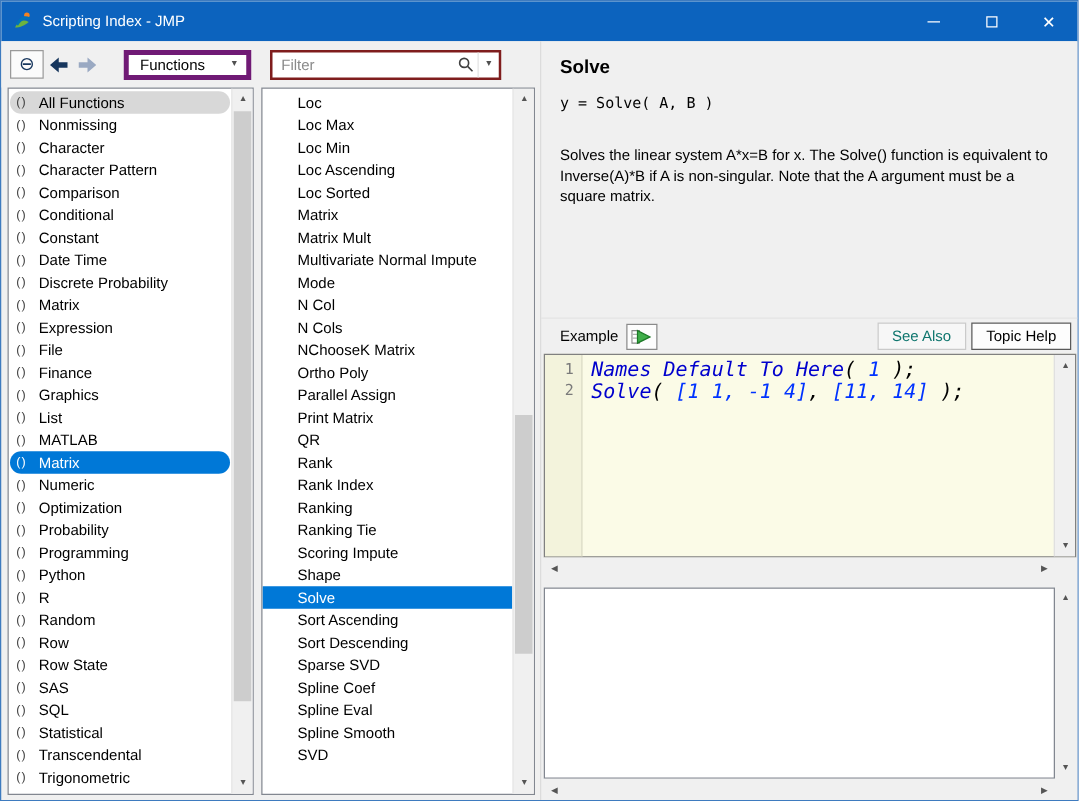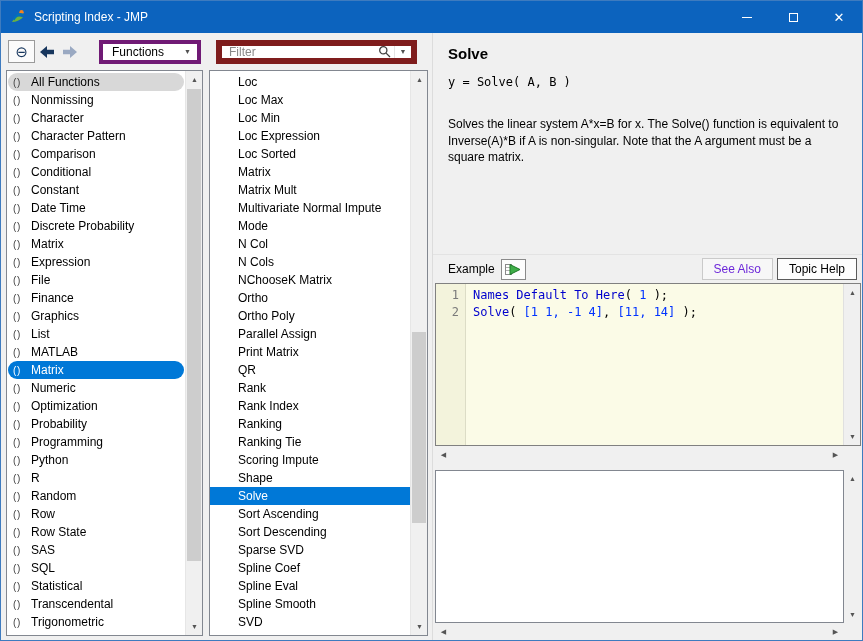--- a/index.html
+++ b/index.html
@@ -17,21 +17,21 @@
   .glyph-max{width:9px;height:9px;border:1px solid #fff;display:block;}
   .win-btn.close{font-size:13px;}
 
   
   .toolbar{position:absolute;left:0;top:32px;width:431px;height:37px;display:flex;align-items:center;padding-left:7px;background:#f0f0f0;}
   .tb-btn{height:23px;display:flex;align-items:center;justify-content:center;background:transparent;border:none;padding:0;}
   .tb-btn.bordered{width:27px;border:1px solid #9a9a9a;background:#fbfbfb;font-size:15px;color:#17365d;line-height:1;}
   .arrow-btn{width:23px;}
   .dropdown{width:102px;height:24px;background:#fff;border:4px solid #701a75;display:flex;align-items:center;padding-left:9px;margin-left:18px;font-size:12px;}
   .dropdown .caret{margin-left:auto;margin-right:6px;font-size:7px;color:#505050;}
-  .filter-box{width:201px;height:24px;background:#fff;border:6px solid #7f1d1d;display:flex;align-items:center;margin-left:15px;}
+  .filter-box{width:185px;height:24px;background:#fff;border:2px solid #7f1d1d;display:flex;align-items:center;margin-left:15px;}
   .filter-input{flex:1;border:none;outline:none;height:100%;padding-left:7px;font-size:12px;font-family:inherit;min-width:0;background:transparent;}
   .filter-input::placeholder{color:#8a8a8a;}
   .search-icon{width:20px;display:flex;justify-content:center;align-items:center;flex:none;}
   .filter-caret{width:17px;height:100%;display:flex;align-items:center;justify-content:center;font-size:7px;color:#505050;border-left:1px solid #e4e4e4;flex:none;}
 
   
   .panel{position:absolute;background:#fff;border:1px solid #828790;display:flex;}
   .left-panel{left:5px;top:69px;width:197px;height:566px;}
   .mid-panel{left:208px;top:69px;width:219px;height:566px;}
   .list{flex:1;padding-top:2px;overflow:hidden;min-width:0;}
@@ -57,29 +57,29 @@
 
   
   .right-col{position:absolute;left:431px;top:32px;width:430px;height:607px;border-left:1px solid #dcdcdc;background:#f0f0f0;}
   .detail-title{font-size:15px;font-weight:bold;margin:12px 0 0 15px;}
   .signature{font-family:"DejaVu Sans Mono",monospace;font-size:12px;margin:13px 0 0 15px;}
   .description{font-size:12px;margin:27px 18px 0 15px;line-height:1.38;max-width:408px;}
   .example-bar{position:absolute;left:0;top:221px;width:100%;height:29px;display:flex;align-items:center;padding:0 5px 0 15px;border-top:1px solid #e3e3e3;}
   .run-btn{width:25px;height:21px;margin-left:6px;border:1px solid #8a8a8a;background:#fdfdfd;display:flex;align-items:center;justify-content:center;padding:0;}
   .spacer{flex:1;}
   .btn{height:22px;padding:0 11px;font-size:12px;font-family:inherit;border:1px solid #a5a5a5;background:#fdfdfd;margin-left:4px;}
-  .btn.disabled-btn{color:#6d28d9;border-color:#cacaca;background:#f7f7f7;}
+  .btn.disabled-btn{color:#0f766e;border-color:#cacaca;background:#f7f7f7;}
   .btn.topic{border-color:#5a5a5a;text-align:center;}
 
   
   .code-area{position:absolute;left:2px;top:250px;width:426px;height:163px;border:1px solid #808080;background:var(--code_bg,#fbfbe7);display:flex;}
   .gutter{width:30px;background:var(--gutter_bg,#f3f3dc);border-right:1px solid #dcdcc6;padding-top:3px;text-align:right;flex:none;}
   .gutter-num{font-family:"DejaVu Sans Mono",monospace;font-size:12px;line-height:17px;color:#7a7a7a;padding-right:6px;}
   .code-lines{flex:1;padding:3px 0 0 7px;overflow:hidden;min-width:0;}
-  .code-line{font-family:"DejaVu Sans Mono",monospace;font-size:12px;line-height:17px;white-space:pre;}
+  .code-line{font-family:"DejaVu Sans Mono",monospace;font-size:16px;line-height:17px;white-space:pre;font-style:italic;}
   .tok-keyword{color:var(--keyword,#0000cd);}
   .tok-number{color:var(--number,#0033ff);}
   .tok-plain{color:#000;}
   .code-area .sb-v{border-left:1px solid #e0e0e0;}
   .code-hscroll{position:absolute;left:2px;top:413px;width:426px;height:17px;display:flex;}
   .code-hscroll .sb-h{flex:1;}
   .corner{width:17px;height:17px;background:#f0f0f0;flex:none;}
 
   
   .bottom-pane{position:absolute;left:2px;top:437px;width:426px;height:170px;display:grid;grid-template-columns:1fr 17px;grid-template-rows:1fr 17px;}
@@ -279,21 +279,21 @@
         <div class="list-item">
           <span class="item-label">Loc</span>
         </div>
         <div class="list-item">
           <span class="item-label">Loc Max</span>
         </div>
         <div class="list-item">
           <span class="item-label">Loc Min</span>
         </div>
         <div class="list-item">
-          <span class="item-label">Loc Expression</span>
+          <span class="item-label">Loc Ascending</span>
         </div>
         <div class="list-item">
           <span class="item-label">Loc Sorted</span>
         </div>
         <div class="list-item">
           <span class="item-label">Matrix</span>
         </div>
         <div class="list-item">
           <span class="item-label">Matrix Mult</span>
         </div>
@@ -304,23 +304,20 @@
           <span class="item-label">Mode</span>
         </div>
         <div class="list-item">
           <span class="item-label">N Col</span>
         </div>
         <div class="list-item">
           <span class="item-label">N Cols</span>
         </div>
         <div class="list-item">
           <span class="item-label">NChooseK Matrix</span>
-        </div>
-        <div class="list-item">
-          <span class="item-label">Ortho</span>
         </div>
         <div class="list-item">
           <span class="item-label">Ortho Poly</span>
         </div>
         <div class="list-item">
           <span class="item-label">Parallel Assign</span>
         </div>
         <div class="list-item">
           <span class="item-label">Print Matrix</span>
         </div>

